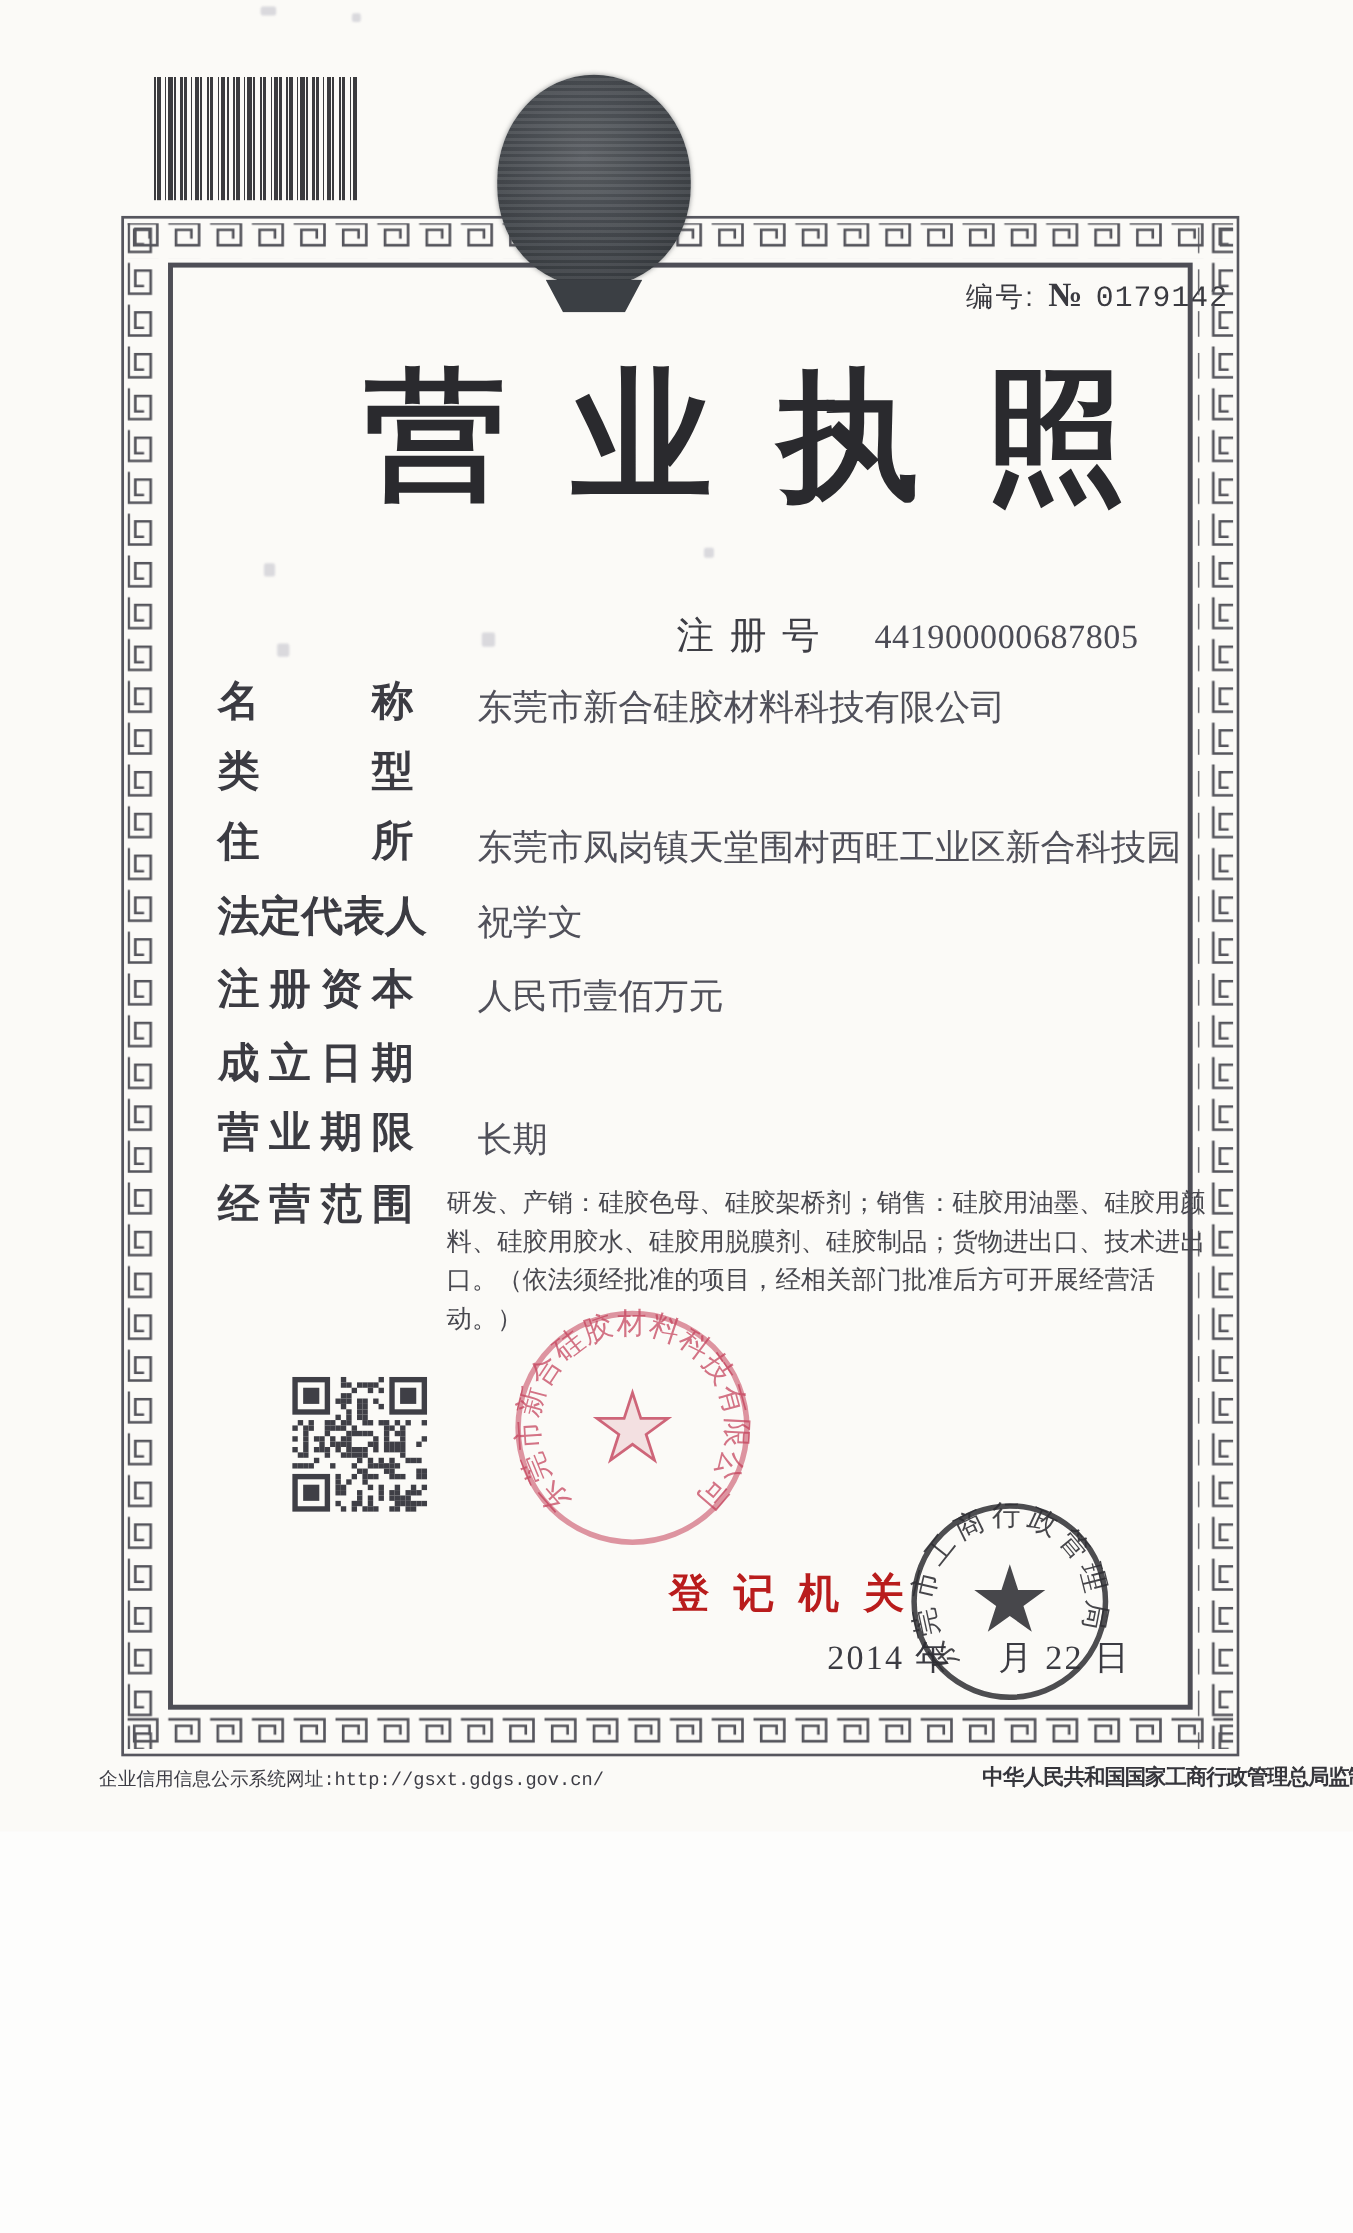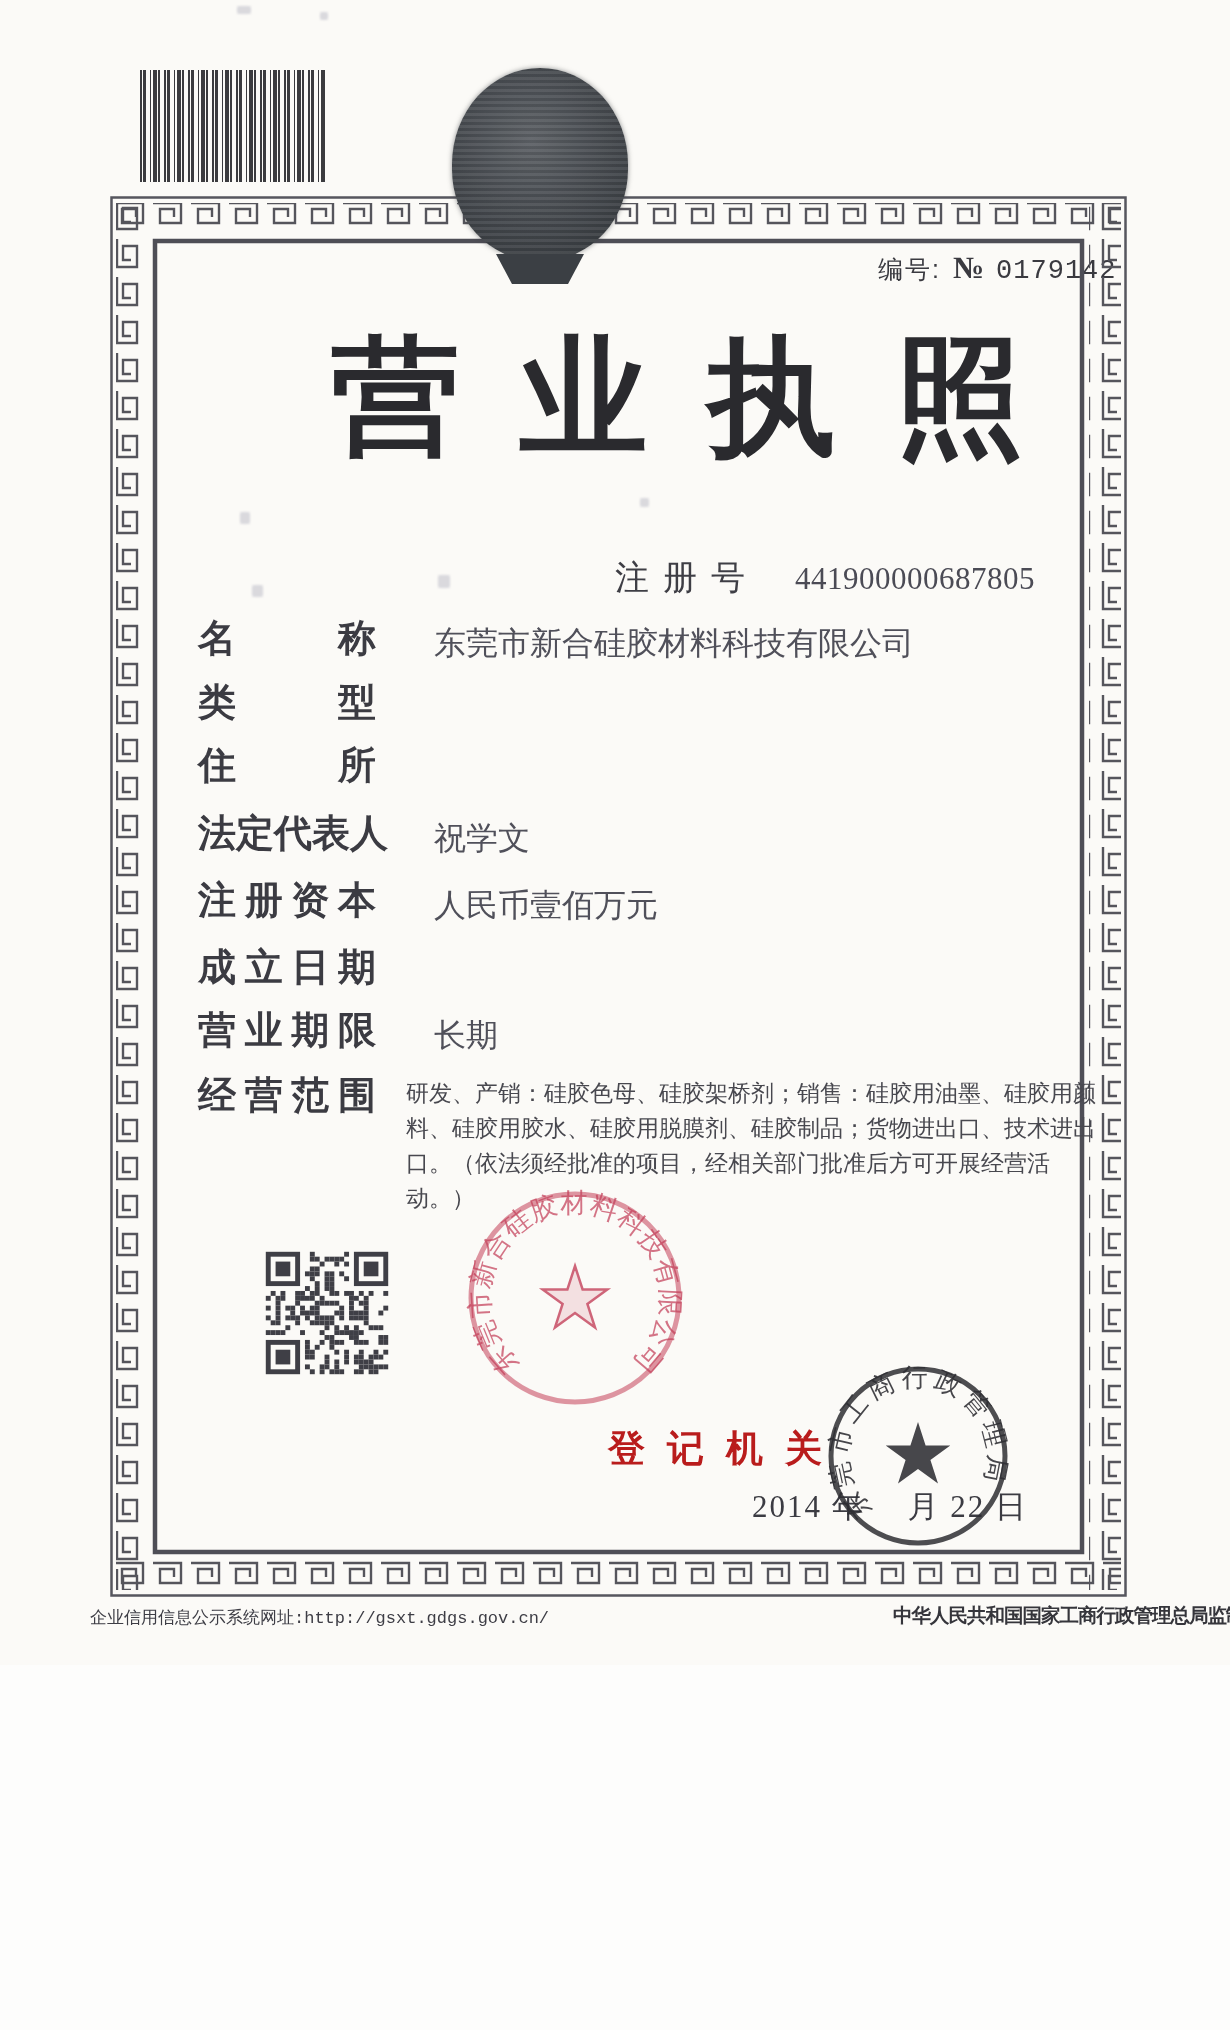--- a/index.html
+++ b/index.html
@@ -128,20 +128,21 @@
       <div class="field-label">
         <span>类</span>
         <span>型</span>
       </div>
     </div>
     <div class="field-row" style="top: 745px;">
       <div class="field-label">
         <span>住</span>
         <span>所</span>
       </div>
+      <div class="field-value">东莞市凤岗镇天堂围村西旺工业区新合科技园</div>
     </div>
     <div class="field-row" style="top: 813px;">
       <div class="field-label">
         <span>法</span>
         <span>定</span>
         <span>代</span>
         <span>表</span>
         <span>人</span>
       </div>
       <div class="field-value">祝学文</div>

